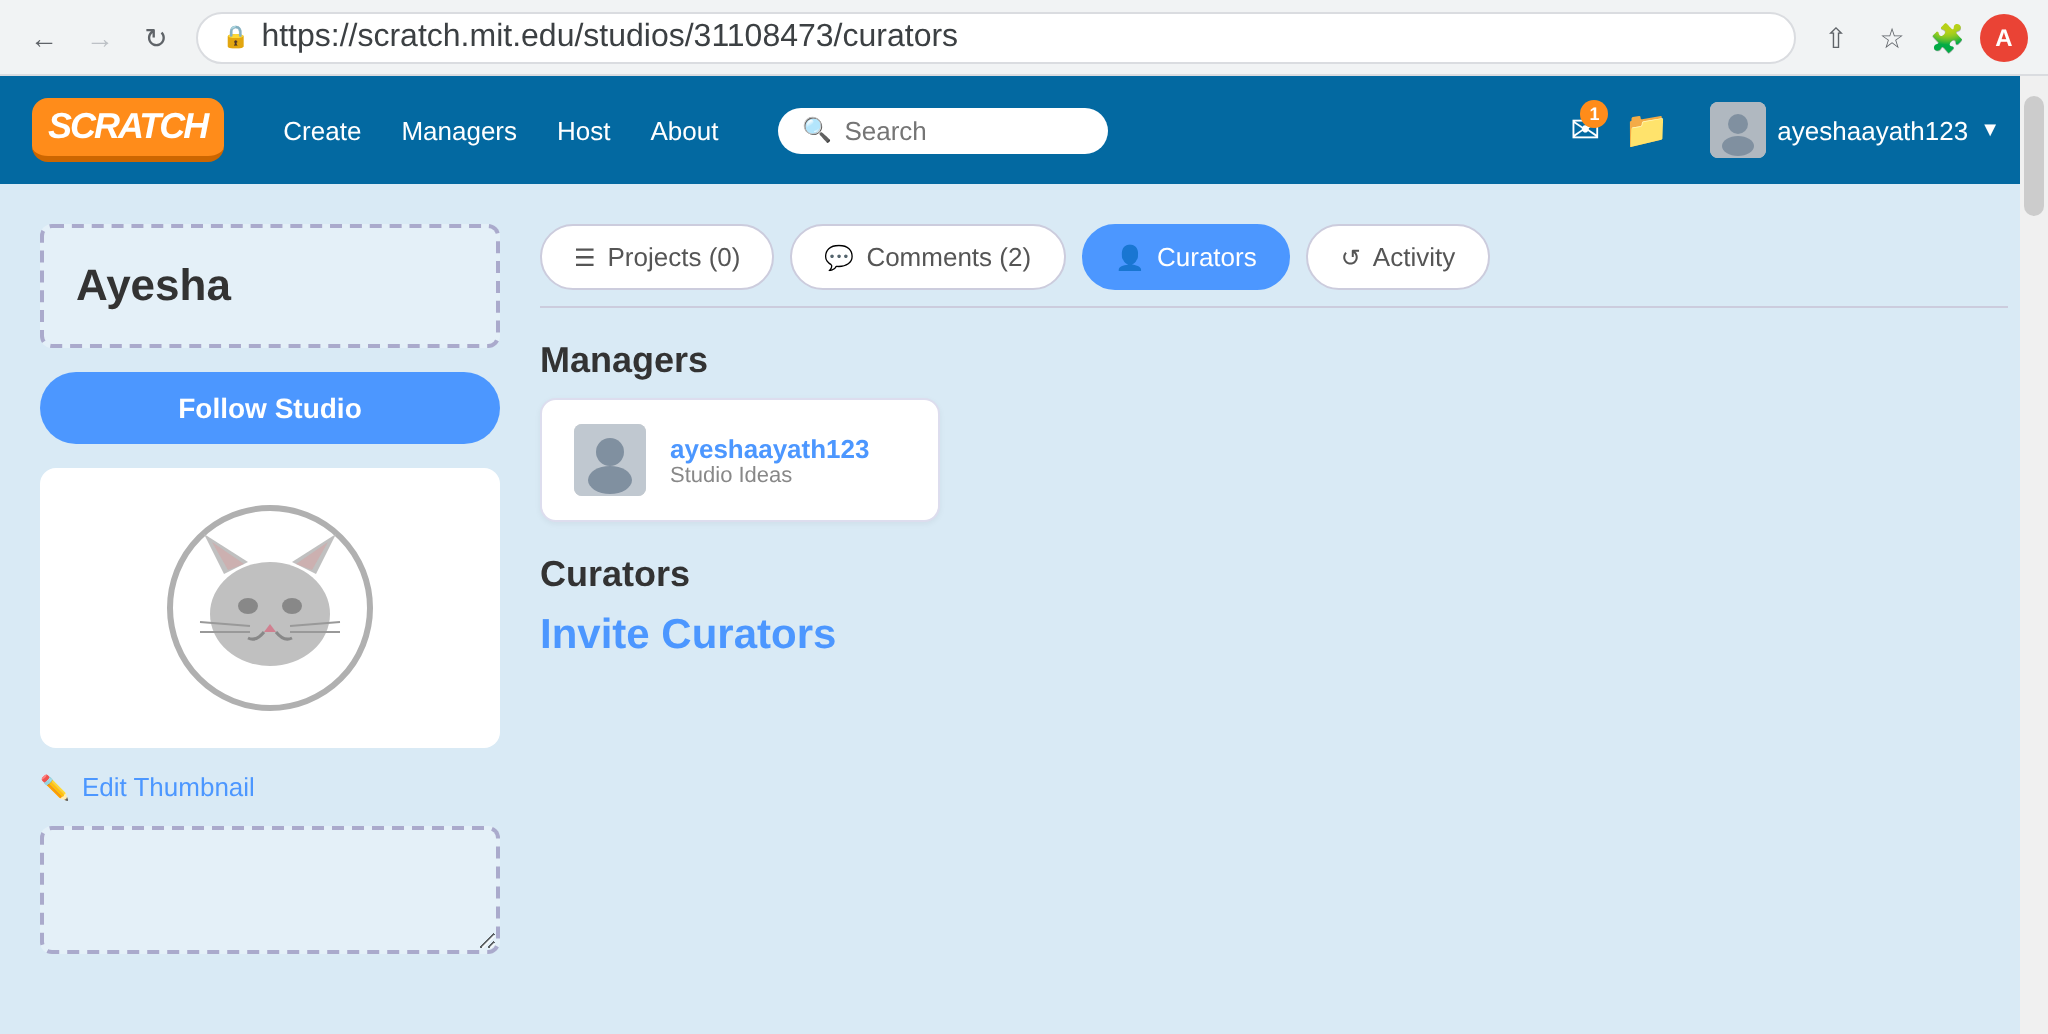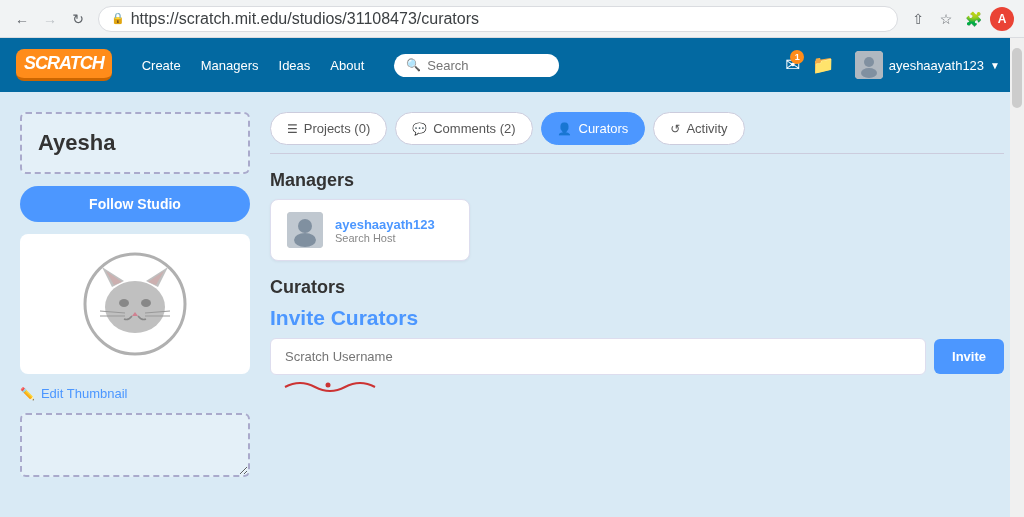--- a/index.html
+++ b/index.html
@@ -413,21 +413,21 @@
       <button class="browser-action-btn">🧩</button>
       <div class="profile-circle">A</div>
     </div>
   </div>
 
   <nav class="scratch-navbar">
     <div class="scratch-logo">SCRATCH</div>
     <div class="nav-links">
       <a class="nav-link">Create</a>
       <a class="nav-link">Managers</a>
-      <a class="nav-link">Ideas</a>
+      <a class="nav-link">Host</a>
       <a class="nav-link">About</a>
     </div>
     <div class="search-bar">
       <span class="search-icon">🔍</span>
       <input class="search-input" placeholder="Search" style="">
     </div>
     <div class="nav-right">
       <div class="nav-icon-btn" style="position:relative;">
         ✉
         <div class="notification-badge">1</div>
@@ -513,37 +513,28 @@
         <div class="manager-card">
           <div class="manager-avatar">
             <svg width="36" height="36" viewBox="0 0 36 36">
               <rect width="36" height="36" fill="#c0c8d0"></rect>
               <circle cx="18" cy="14" r="7" fill="#8090a0"></circle>
               <ellipse cx="18" cy="28" rx="11" ry="7" fill="#8090a0"></ellipse>
             </svg>
           </div>
           <div class="manager-info">
             <span class="manager-name">ayeshaayath123</span>
-            <span class="manager-role">Search Host</span>
+            <span class="manager-role">Studio Ideas</span>
           </div>
         </div>
       </div>
 
       <div>
         <div class="section-title">Curators</div>
         <div class="invite-title">Invite Curators</div>
-        <div class="invite-row">
-          <input class="invite-input" placeholder="Scratch Username" style="">
-          <button class="invite-btn">Invite</button>
-
-          <svg style="position:absolute; bottom:-18px; left:10px; width:100px; height:16px;">
-            <path d="M5,10 Q20,2 35,10 Q50,18 65,10 Q80,2 95,10" stroke="#cc3333" stroke-width="2" fill="none"></path>
-            <circle cx="48" cy="8" r="2.5" fill="#cc3333"></circle>
-          </svg>
-        </div>
       </div>
 
     </div>
   </div>
 
   <div class="scrollbar-area">
     <div class="scrollbar-thumb"></div>
   </div>
 
 </div>

